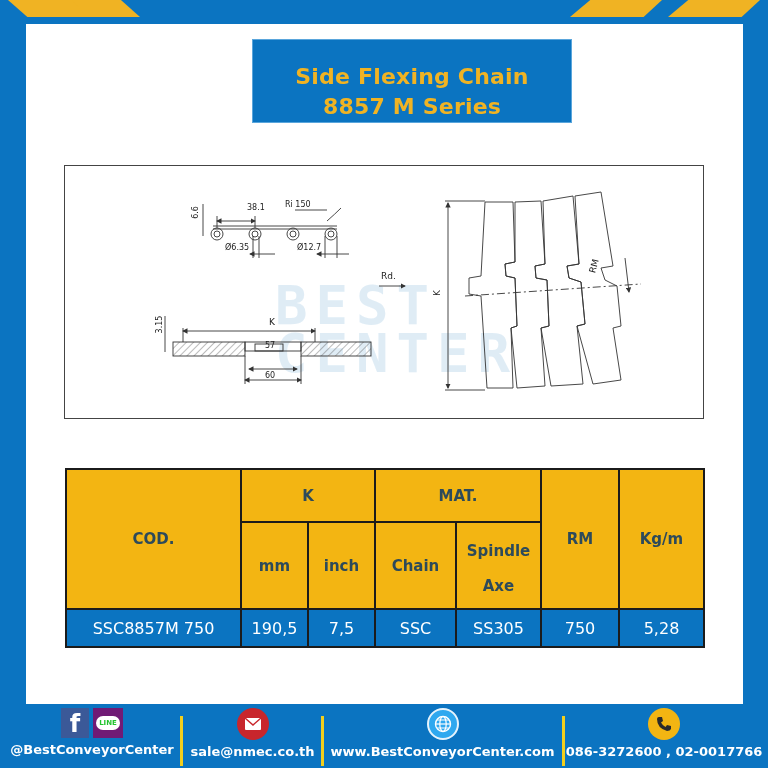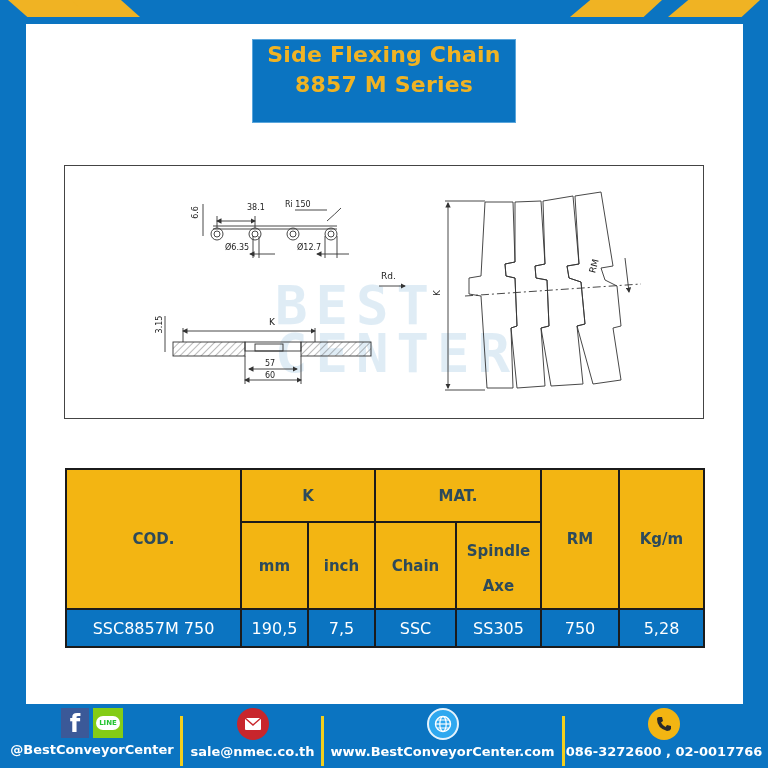--- a/index.html
+++ b/index.html
@@ -1,19 +1,19 @@
 <!DOCTYPE html>
 <html><head>
 <meta charset="utf-8">
 <style>
   html,body{margin:0;padding:0;}
   body{width:768px;height:768px;position:relative;overflow:hidden;background:#0b74c1;font-family:"DejaVu Sans","Liberation Sans",sans-serif;}
   .stripe{position:absolute;top:0;height:17px;background:#f0b323;}
   .panel{position:absolute;left:26px;top:24px;width:717px;height:680px;background:#fff;}
-  .title-box{position:absolute;left:252px;top:39px;width:264px;height:84px;background:#0b74c1;border:1px solid #5aa6dc;box-sizing:border-box;display:flex;flex-direction:column;align-items:center;justify-content:flex-start;}
+  .title-box{position:absolute;left:252px;top:39px;width:320px;height:84px;background:#0b74c1;border:1px solid #5aa6dc;box-sizing:border-box;display:flex;flex-direction:column;align-items:center;justify-content:flex-end;}
   .title-line{color:#f0b323;font-weight:bold;font-size:22px;line-height:30px;letter-spacing:0.2px;}
   .drawing{position:absolute;left:64px;top:165px;width:640px;height:254px;border:1px solid #444;box-sizing:border-box;background:#fff;overflow:hidden;}
   .watermark{position:absolute;left:210px;top:70px;color:#cfe3f1;font-weight:bold;font-size:54px;line-height:48px;letter-spacing:8px;opacity:0.65;font-family:"DejaVu Sans Mono",monospace;margin-top:46px;}
   .spec-table{position:absolute;left:65px;top:468px;width:638px;border-collapse:collapse;table-layout:fixed;}
   .spec-table td{border:2px solid #1b1b1b;text-align:center;vertical-align:middle;padding:0;}
   .hd{background:#f3b512;color:#2d4a5a;font-weight:bold;font-size:15px;}
   .val{background:#0b74c1;color:#fff;font-size:16px;height:36px;}
   .footer{position:absolute;left:0;top:704px;width:768px;height:64px;}
   .f-item{position:absolute;top:4px;display:flex;flex-direction:column;align-items:center;}
   .f-text{color:#fff;font-weight:bold;font-size:13px;margin-top:4px;white-space:nowrap;}
@@ -103,21 +103,21 @@
     </g>
   </svg>
 
   <span style="position:absolute;left:124px;top:42px;font-size:8px;transform:rotate(-90deg);color:#222;">6.6</span>
   <span style="position:absolute;left:162px;top:37px;font-size:8px;color:#222;margin-left:20px;">38.1</span>
   <span style="position:absolute;left:220px;top:34px;font-size:8px;color:#222;">Ri 150</span>
   <span style="position:absolute;left:160px;top:77px;font-size:8px;color:#222;">Ø6.35</span>
   <span style="position:absolute;left:232px;top:77px;font-size:8px;color:#222;">Ø12.7</span>
   <span style="position:absolute;left:86px;top:154px;font-size:8px;transform:rotate(-90deg);color:#222;">3.15</span>
   <span style="position:absolute;left:204px;top:151px;font-size:9px;color:#222;">K</span>
-  <span style="position:absolute;left:200px;top:193px;font-size:8px;color:#222;">57</span>
+  <span style="position:absolute;left:200px;top:175px;font-size:8px;color:#222;">57</span>
   <span style="position:absolute;left:200px;top:205px;font-size:8px;color:#222;">60</span>
   <span style="position:absolute;left:316px;top:105px;font-size:9px;color:#222;">Rd.</span>
   <span style="position:absolute;left:369px;top:122px;font-size:9px;transform:rotate(-90deg);color:#222;">K</span>
   <span style="position:absolute;left:522px;top:95px;font-size:9px;transform:rotate(-75deg);color:#222;">RM</span>
 </div>
 
 <table class="spec-table">
   <colgroup>
     <col style="width:175px">
       <col style="width:67px">
@@ -153,21 +153,21 @@
     <td class="val">750</td>
     <td class="val">5,28</td>
   </tr>
 </tbody>
   </table>
 
 <div class="footer">
   <div class="f-item" style="left:12px;width:160px;">
     <div style="display:flex;gap:4px;">
       <div style="width:28px;height:30px;background:#3b5998;color:#fff;font-weight:bold;font-size:24px;display:flex;align-items:flex-end;justify-content:center;">f</div>
-      <div style="width:30px;height:30px;background:#84cc16;display:flex;align-items:center;justify-content:center;">
+      <div style="width:30px;height:30px;background:#701a75;display:flex;align-items:center;justify-content:center;">
         <span style="background:#fff;color:#22c32e;font-size:7px;font-weight:bold;border-radius:8px;padding:3px 3px;">LINE</span>
       </div>
     </div>
     <div class="f-text">@BestConveyorCenter</div>
   </div>
   <div class="f-sep" style="left:180px;"></div>
 
   <div class="f-item" style="left:190px;width:125px;">
     <div class="icon-round" style="background:#c8262c;">
       <svg width="18" height="14" viewBox="0 0 18 14">

